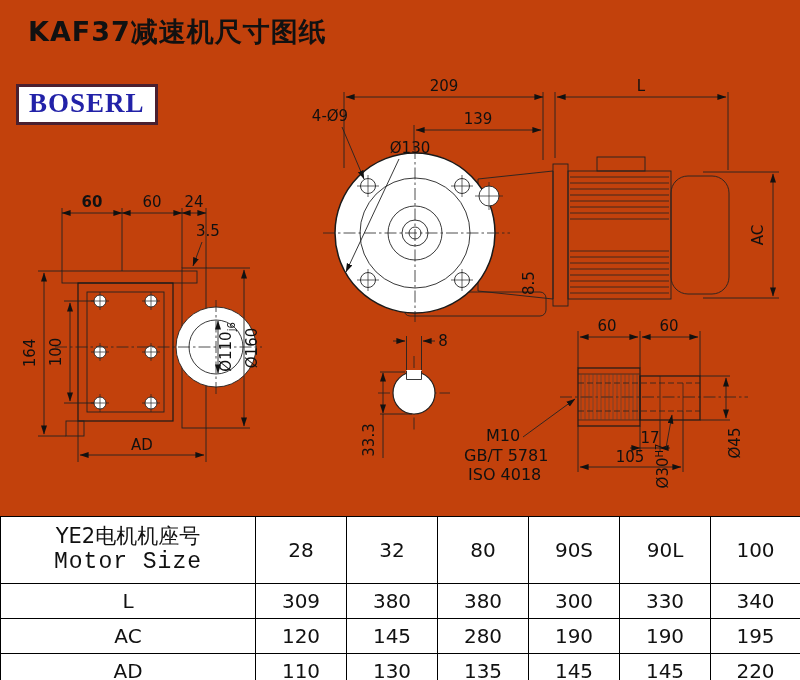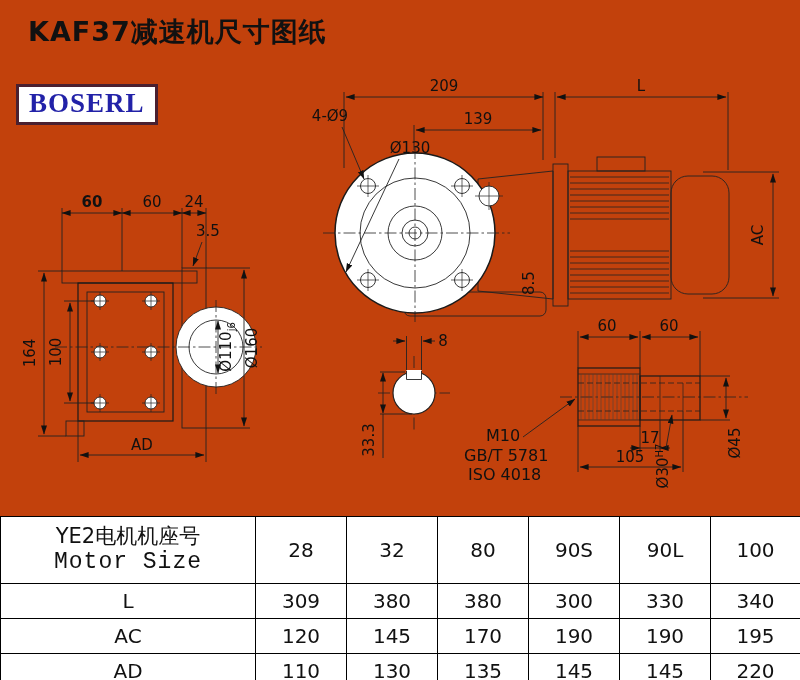--- a/index.html
+++ b/index.html
@@ -223,21 +223,21 @@
         <td>380</td>
         <td>380</td>
         <td>300</td>
         <td>330</td>
         <td>340</td>
       </tr>
       <tr class="val">
         <th>AC</th>
         <td>120</td>
         <td>145</td>
-        <td>170</td>
+        <td>280</td>
         <td>190</td>
         <td>190</td>
         <td>195</td>
       </tr>
       <tr class="val">
         <th>AD</th>
         <td>110</td>
         <td>130</td>
         <td>135</td>
         <td>145</td>

